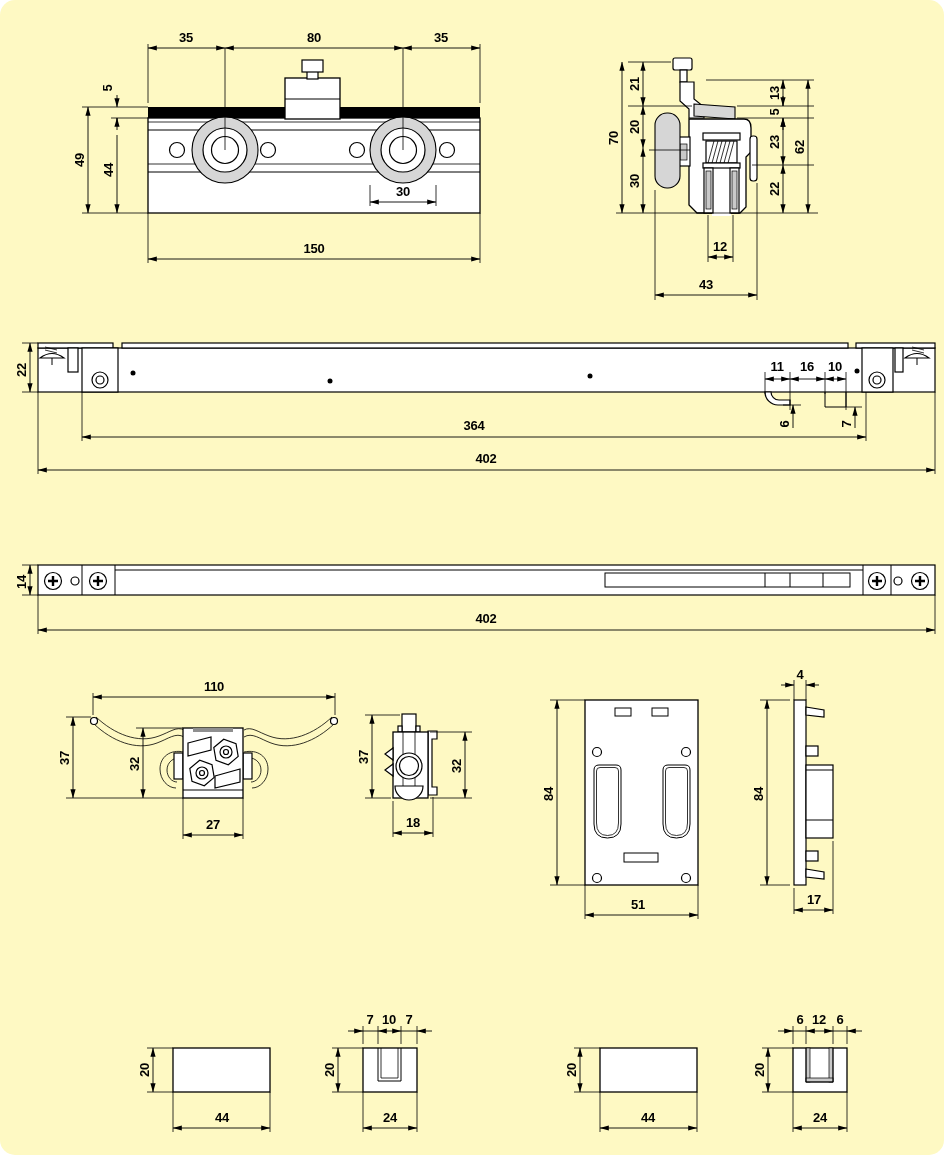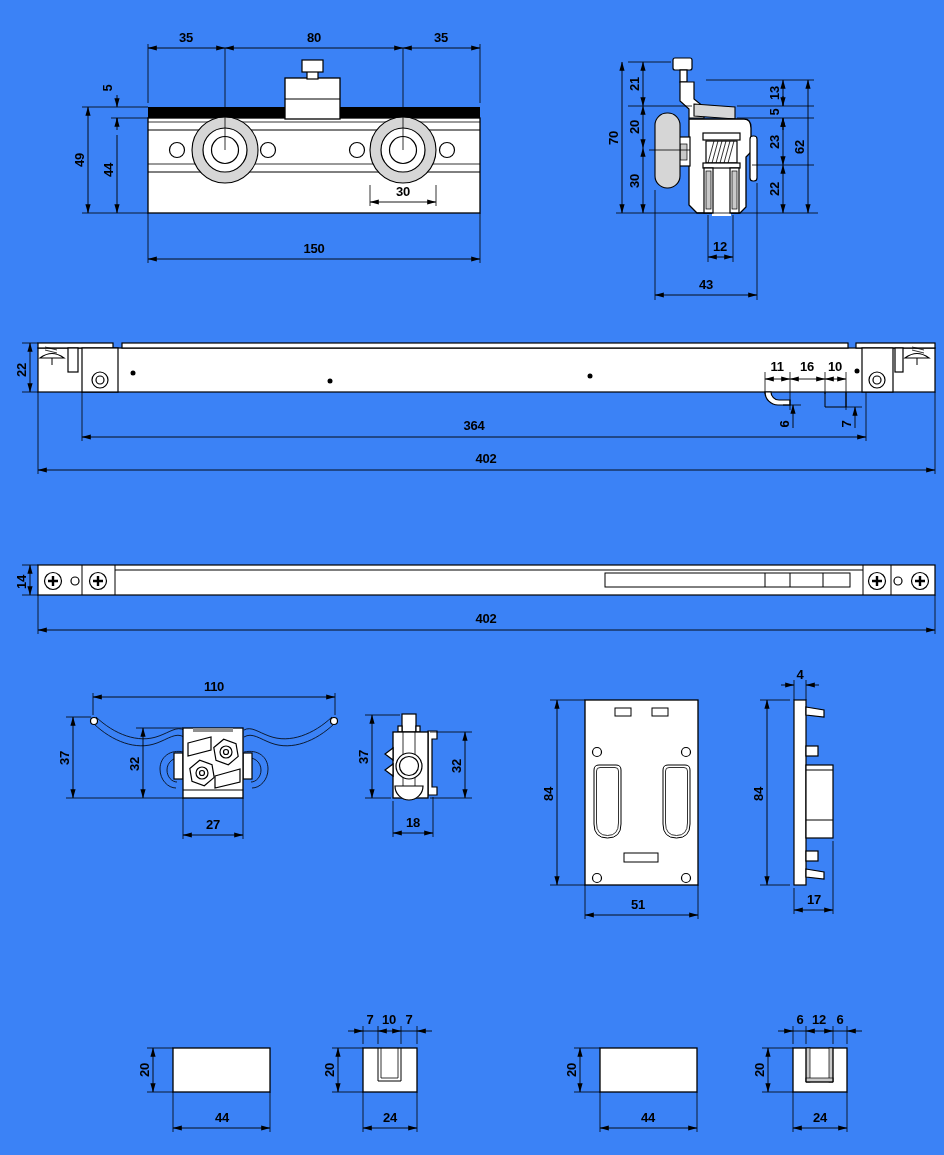--- a/index.html
+++ b/index.html
@@ -1,16 +1,16 @@
 <!DOCTYPE html>
 <html><head>
 <meta charset="utf-8">
 <style>
   html,body{margin:0;padding:0;background:#ffffff;}
-  .stage{width:944px;height:1155px;position:relative;background:#3b82f6;}
+  .stage{width:944px;height:1155px;position:relative;background:#fef9c3;border-radius:15px;}
   .ol{fill:#fff;stroke:#000;stroke-width:1.2;}
   .ob{fill:#fff;stroke:#000;stroke-width:1.3;}
   .ln{stroke:#000;stroke-width:1;fill:none;}
   .thin{stroke:#000;stroke-width:0.8;fill:none;}
   .xl{stroke:#000;stroke-width:0.8;fill:none;}
   .dl{stroke:#000;stroke-width:0.9;fill:none;}
   .dt{font-family:"Liberation Sans",sans-serif;font-size:13px;font-weight:bold;fill:#000;text-anchor:middle;letter-spacing:-0.3px;}
   .gray{fill:#d6d6d6;stroke:#000;stroke-width:1.1;}
   .gray2{fill:#c9c9c9;stroke:#000;stroke-width:0.7;}
   .dark{fill:#8f8f8f;stroke:none;}

